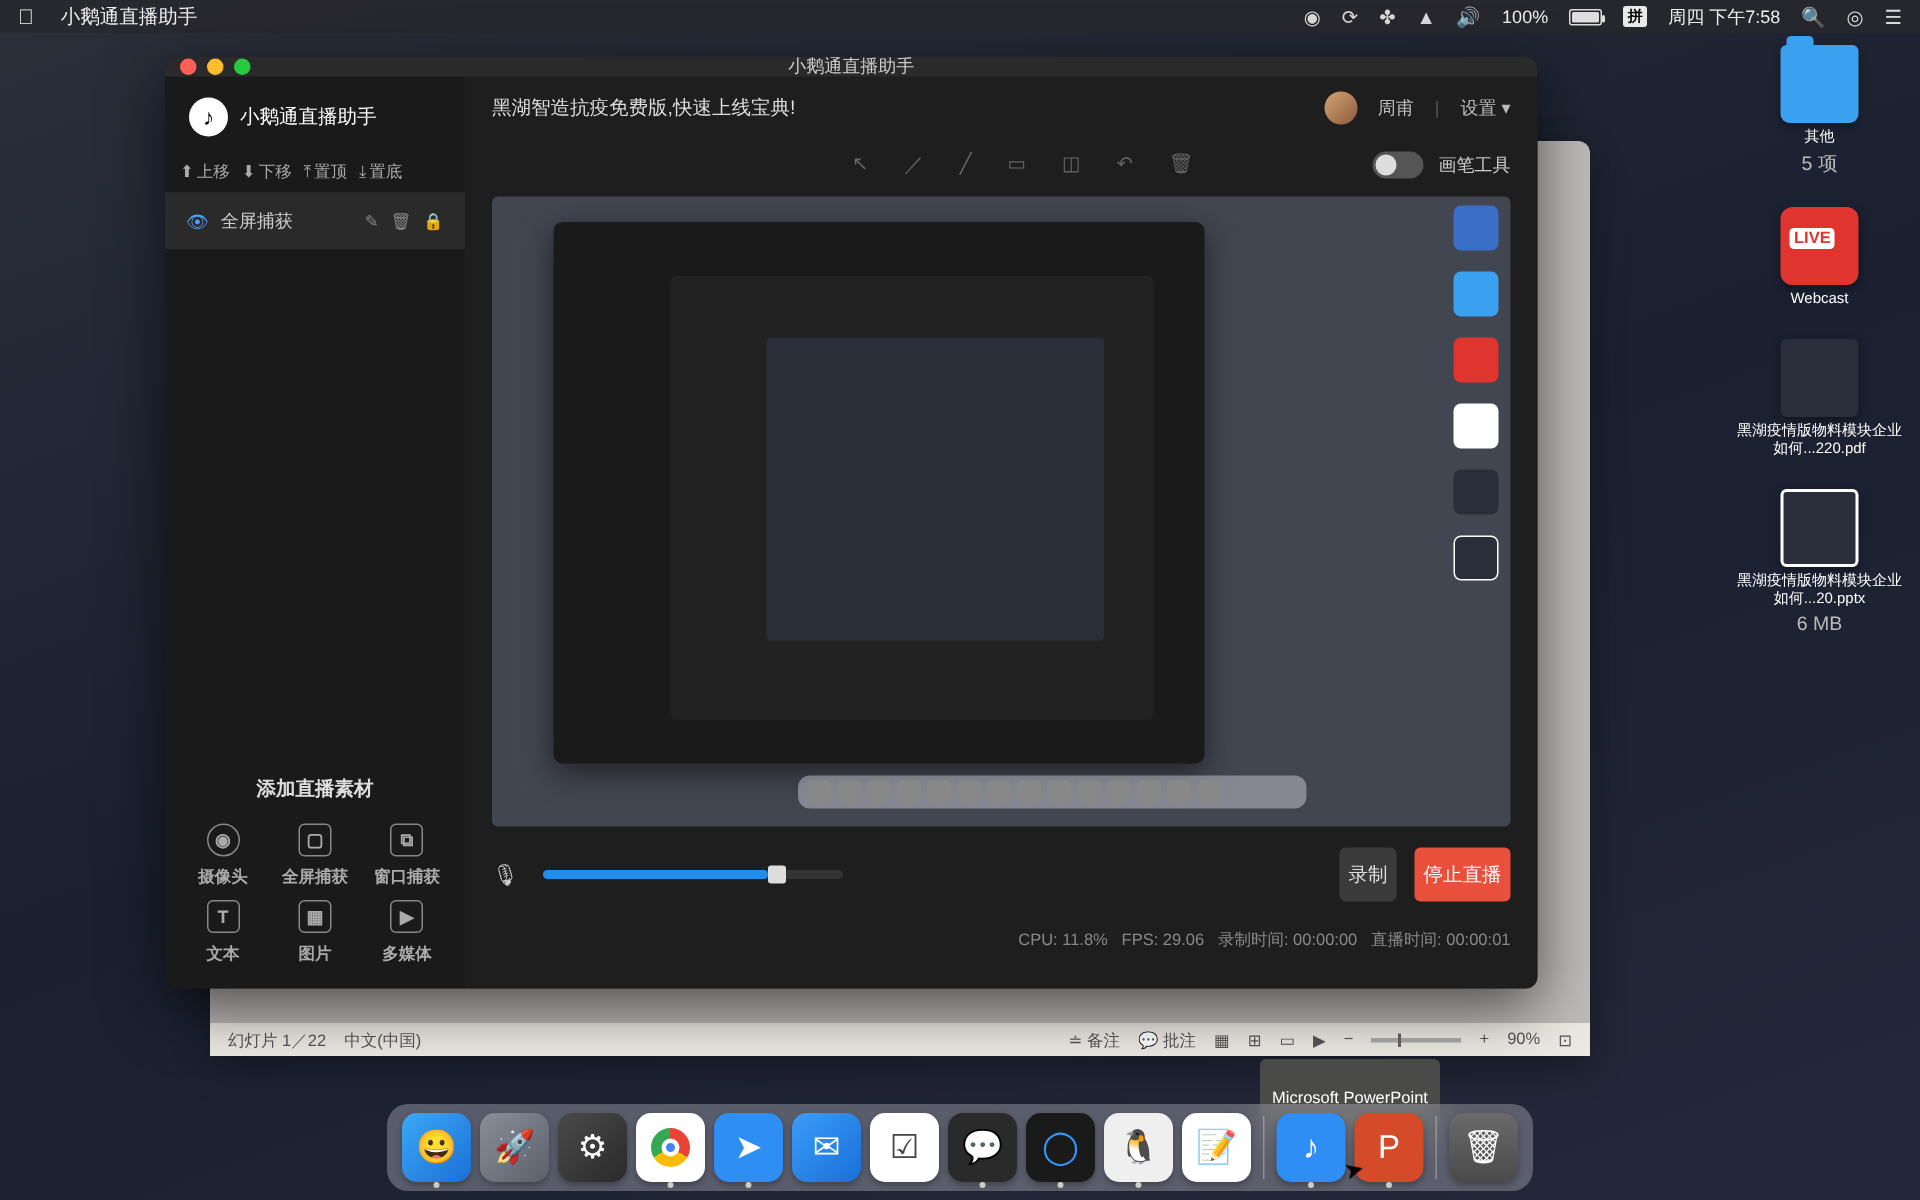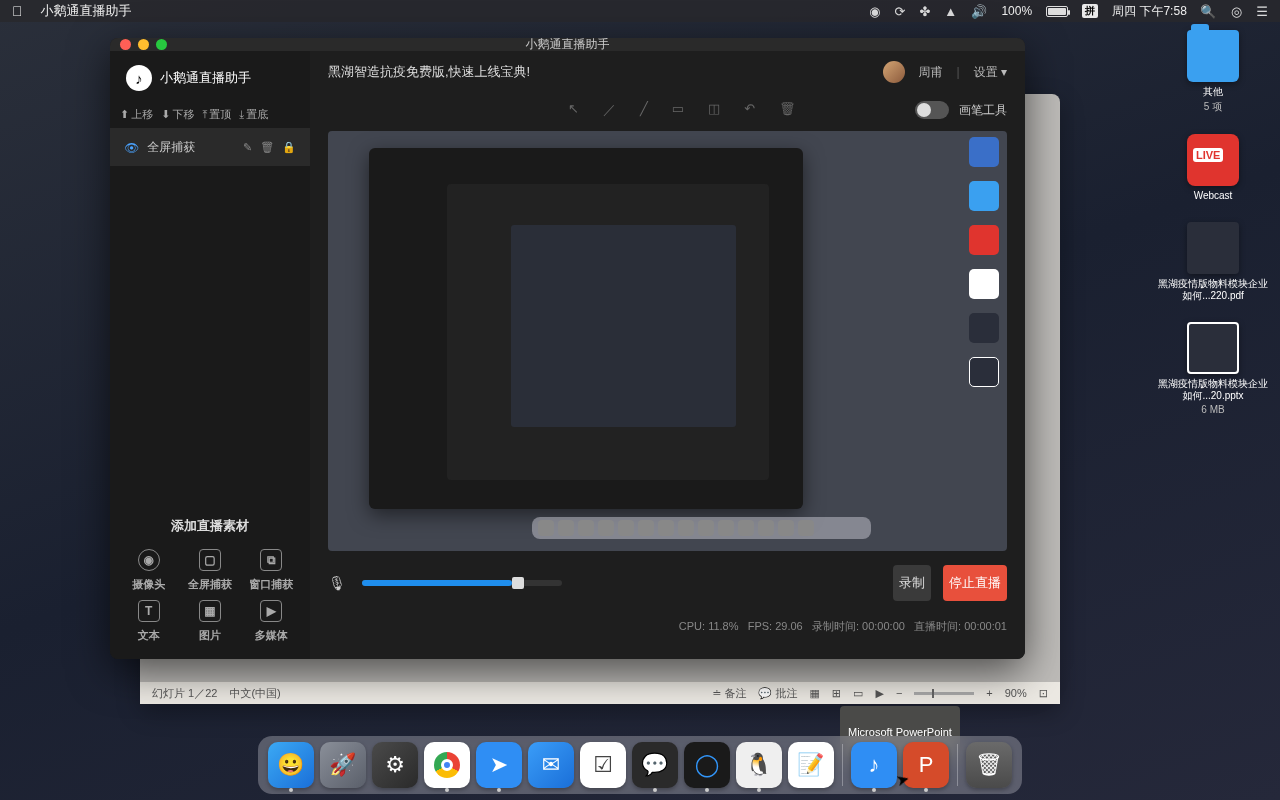--- a/index.html
+++ b/index.html
@@ -19,21 +19,21 @@
   
   .desktop-icons { position: absolute; right: 12px; top: 30px; display: flex; flex-direction: column; gap: 20px; width: 110px; align-items: center; }
   .dicon { display: flex; flex-direction: column; align-items: center; text-align: center; font-size: 10px; color: #fff; cursor: default; width:110px;}
   .dicon .box { width: 52px; height: 52px; background: #2b6fd6; border-radius: 8px; margin-bottom: 4px; box-shadow: 0 2px 6px rgba(0,0,0,.4);}
   .dicon .folder { background: #3aa0f0; border-radius: 4px 4px 6px 6px; position:relative;}
   .dicon .folder::before{content:"";position:absolute;top:-6px;left:4px;width:18px;height:8px;background:#3aa0f0;border-radius:3px 3px 0 0;}
   .dicon .livebox { background:#e0342e; position:relative;}
   .dicon .livebox::after{content:"LIVE";position:absolute;top:14px;left:6px;font-size:11px;font-weight:bold;color:#fff;background:#fff;color:#e0342e;padding:1px 3px;border-radius:3px;}
   .dicon .filebox { background:#fff; border-radius:4px;}
   .dicon .filebox.dark { background:#2a2e3a;}
-  .dicon .subtext{color:#bbb;font-size:10px;margin-top:2px;}
+  .dicon .subtext{color:#bbb;font-size:13px;margin-top:2px;}
   .dicon .label{line-height:1.2;max-width:110px;word-break:break-all;}
 
   
   .app { position: absolute; left: 110px; top: 38px; width: 915px; height: 621px; background: #1e1e1e; border-radius: 8px; box-shadow: 0 12px 40px rgba(0,0,0,.6); display: flex; flex-direction: column; overflow: hidden; }
   .titlebar { height: 28px; background: #2a2a2a; display: flex; align-items: center; padding: 0 10px; position:relative;}
   .traffic { display: flex; gap: 7px; }
   .tl { width: 11px; height: 11px; border-radius: 50%; }
   .tl.r{background:#ff5f56}.tl.y{background:#ffbd2e}.tl.g{background:#27c93f}
   .titlebar-title { position:absolute; left:0; right:0; text-align:center; font-size: 12px; color: #ccc; }
   .app-body { flex:1; display:flex; }

